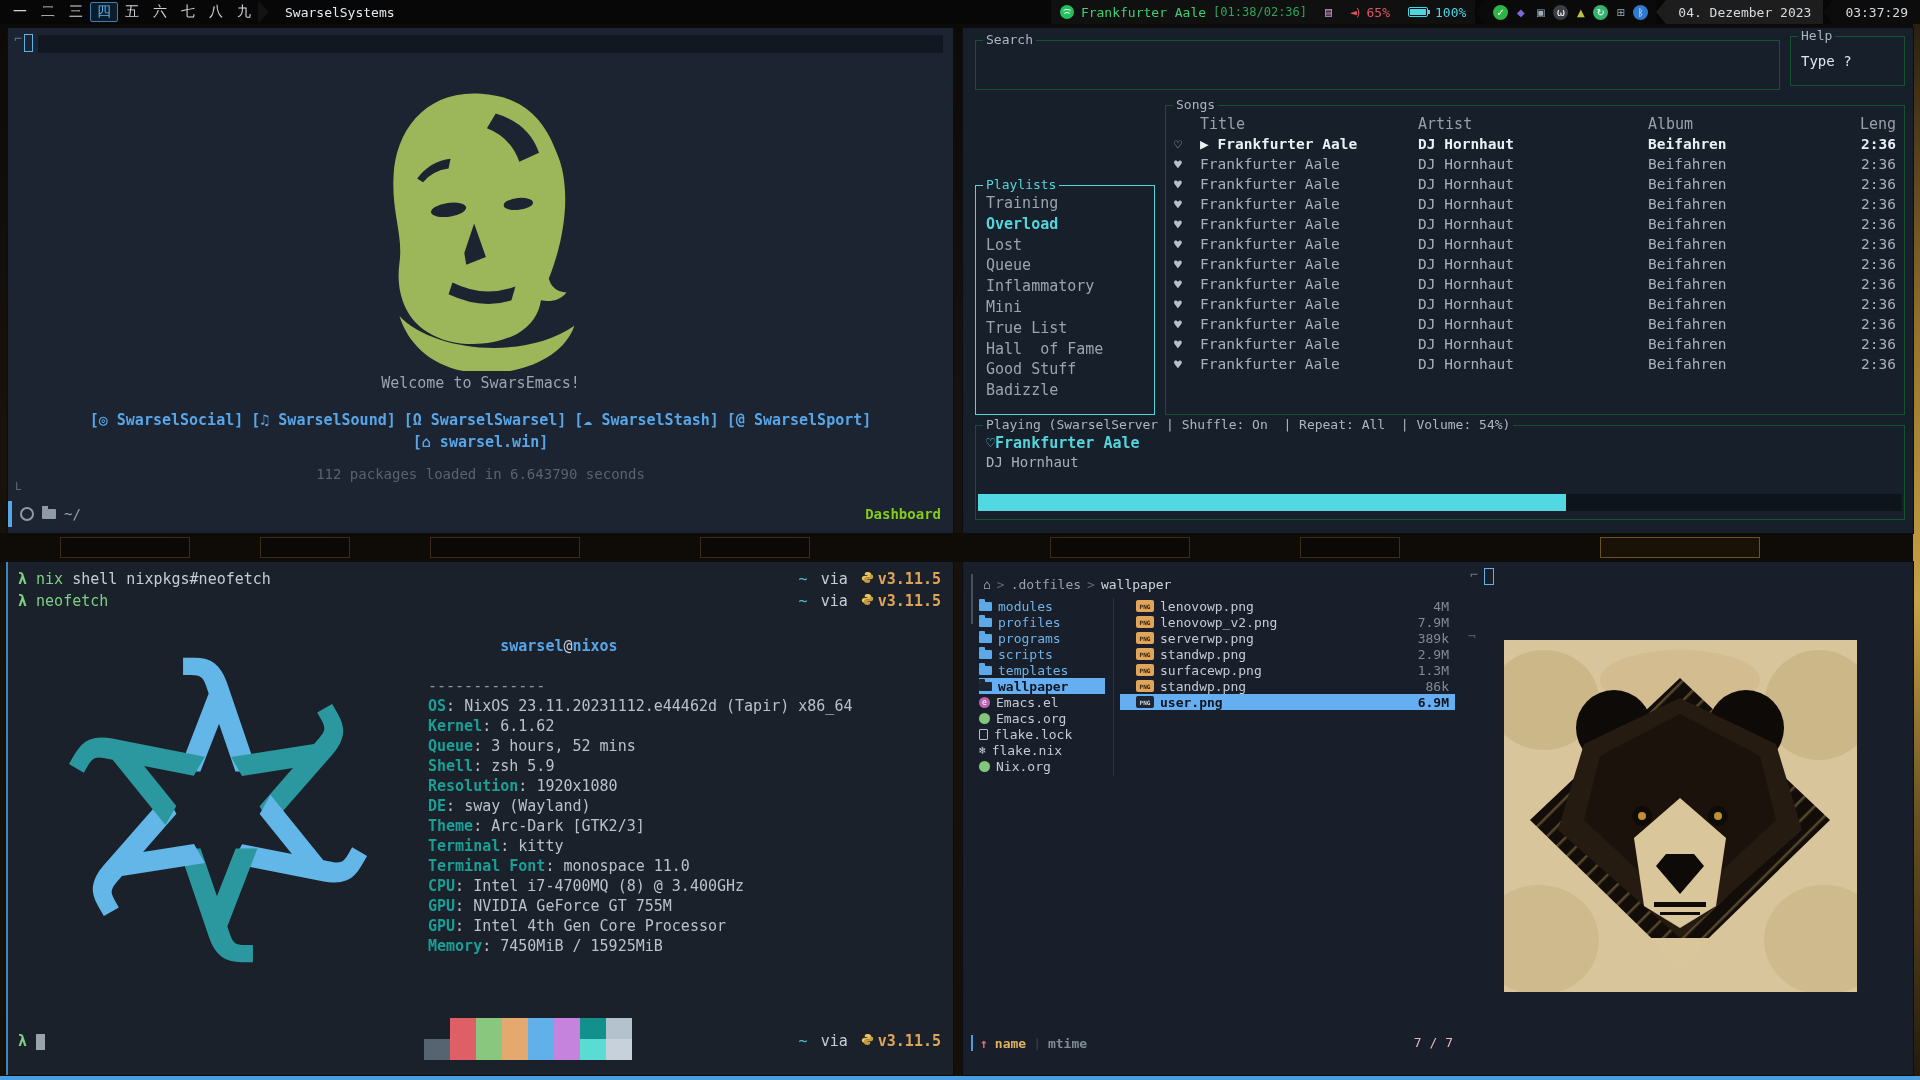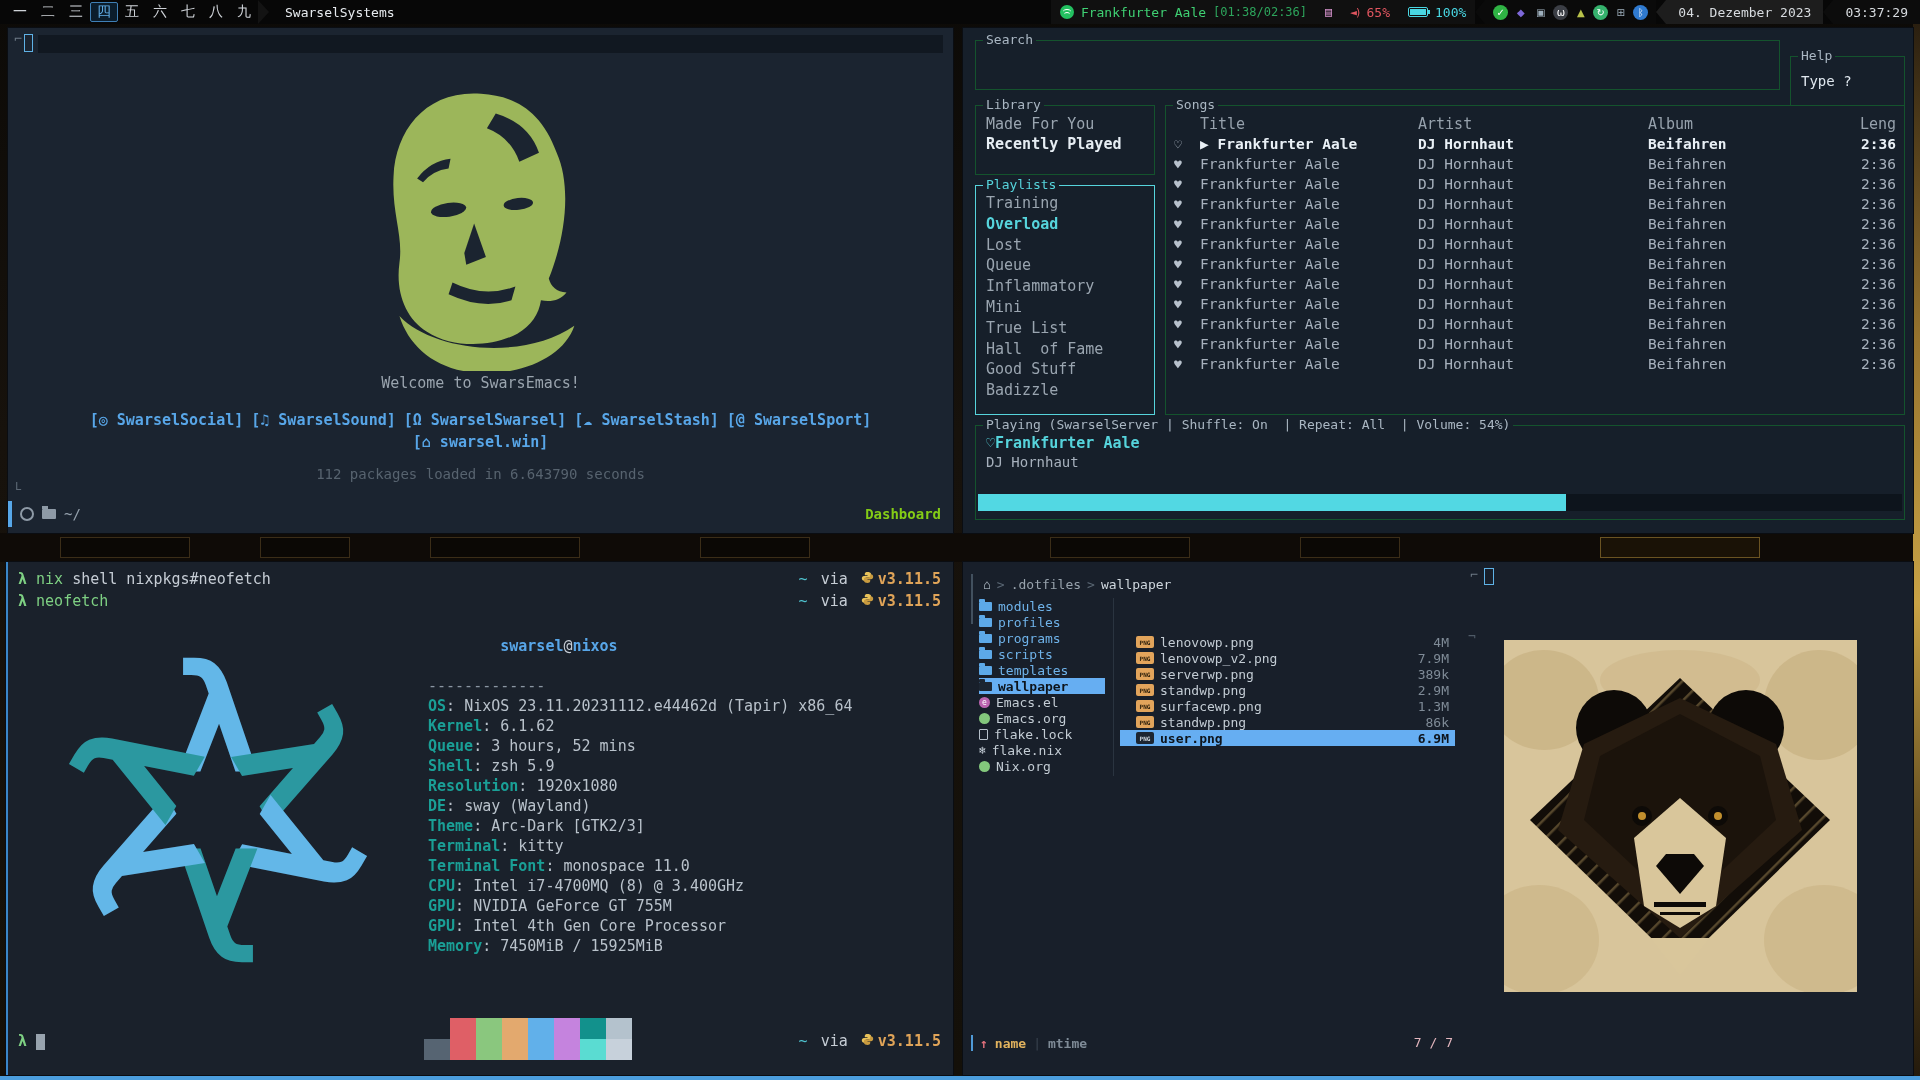--- a/index.html
+++ b/index.html
@@ -75,21 +75,21 @@
   #modeline .mpath { color:#95a1ad; font-size:14px; }
   #modeline .mbuf { margin-left:auto; margin-right:12px; color:#84cc16; font-weight:bold; font-size:14px; }
 
   
   .tui-box { position:absolute; border:1px solid #14532d; }
   .tui-box > .box-label { position:absolute; top:-9px; left:7px; background:#161f2a;
     padding:0 3px; color:#aab7c3; font-size:13px; white-space:pre; }
   .tui-box.cyan { border-color:#56d4dc; }
   .tui-box.cyan > .box-label { color:#56d4dc; }
   #box-search { left:12px; top:12px; width:805px; height:50px; }
-  #box-help { left:827px; top:28px; width:115px; height:50px; }
+  #box-help { left:827px; top:8px; width:115px; height:50px; }
   #help-text { padding:16px 0 0 10px; color:#dfe7ee; font-size:14px; }
   #box-library { left:12px; top:77px; width:180px; height:70px; }
   #library-items { padding:8px 10px; }
   .lib-item { line-height:20px; color:#9aa5b0; font-size:15px; white-space:pre; }
   .lib-item.active { color:#e6edf3; font-weight:bold; }
   #box-playlists { left:12px; top:157px; width:180px; height:230px; }
   #playlist-items { padding:7px 10px; }
   .pl-item { line-height:20.8px; color:#9aa5b0; font-size:15px; white-space:pre; }
   .pl-item.selected { color:#56d4dc; font-weight:bold; }
   #box-songs { left:202px; top:77px; width:740px; height:310px; }
@@ -141,21 +141,21 @@
   .ficon-folder { width:13px; height:9px; background:#5da9e8; border-radius:1px; position:relative; display:inline-block; flex:none; }
   .ficon-folder::before { content:""; position:absolute; top:-3px; left:0; width:6px; height:3px; background:inherit; border-radius:1px 1px 0 0; }
   .fm-row.sel .ficon-folder { background:#1c2531; }
   .circ { width:11px; height:11px; border-radius:50%; display:inline-flex; align-items:center; justify-content:center;
     font-size:8px; color:#fff; flex:none; }
   .circ.emacs { background:#bb64b0; }
   .circ.org { background:#83c77c; }
   .ficon-file { width:9px; height:11px; border:1px solid #b6c0ca; border-radius:1px; display:inline-block; flex:none; }
   .ficon-nix { color:#cdd6df; font-size:11px; flex:none; }
   #fm-divider { position:absolute; left:150px; top:36px; height:178px; width:1px; background:#2a3440; }
-  #fm-mid { position:absolute; left:157px; top:36px; width:335px;margin-top:36px; }
+  #fm-mid { position:absolute; left:157px; top:36px; width:335px; }
   .fm-row .mpad { width:10px; flex:none; }
   .badge { width:18px; height:12px; background:#e2a45b; color:#261a08; font-size:6px; font-weight:bold;
     display:inline-flex; align-items:center; justify-content:center; border-radius:2px; flex:none; }
   .fm-row.sel .badge { background:#1c2531; color:#cfd7de; }
   .fsize { margin-left:auto; color:#7f8b97; padding-right:6px; }
   #fm-preview-corner { position:absolute; left:507px; top:6px; }
   #fm-cursor { position:absolute; left:521px; top:6px; width:10px; height:17px; border:1px solid #5fb2e6; }
   #fm-mark2 { position:absolute; left:505px; top:66px; color:#4e5a66; font-size:13px; }
   #bear { position:absolute; left:541px; top:78px; }
   #fm-status { position:absolute; left:8px; top:473px; display:flex; align-items:center; gap:7px; height:16px; }
@@ -266,27 +266,20 @@
     </div>
   </div>
 
   <div id="player" class="win">
     <div id="box-search" class="tui-box">
       <span class="box-label">Search</span>
     </div>
     <div id="box-help" class="tui-box">
       <span class="box-label">Help</span>
       <div id="help-text">Type ?</div>
-    </div>
-    <div id="box-library" class="tui-box">
-      <span class="box-label">Library</span>
-      <div id="library-items">
-          <div class="lib-item">Made For You</div>
-          <div class="lib-item active">Recently Played</div>
-        </div>
     </div>
     <div id="box-playlists" class="tui-box cyan">
       <span class="box-label">Playlists</span>
       <div id="playlist-items">
           <div class="pl-item">Training</div>
           <div class="pl-item selected">Overload</div>
           <div class="pl-item">Lost</div>
           <div class="pl-item">Queue</div>
           <div class="pl-item">Inflammatory</div>
           <div class="pl-item">Mini</div>

